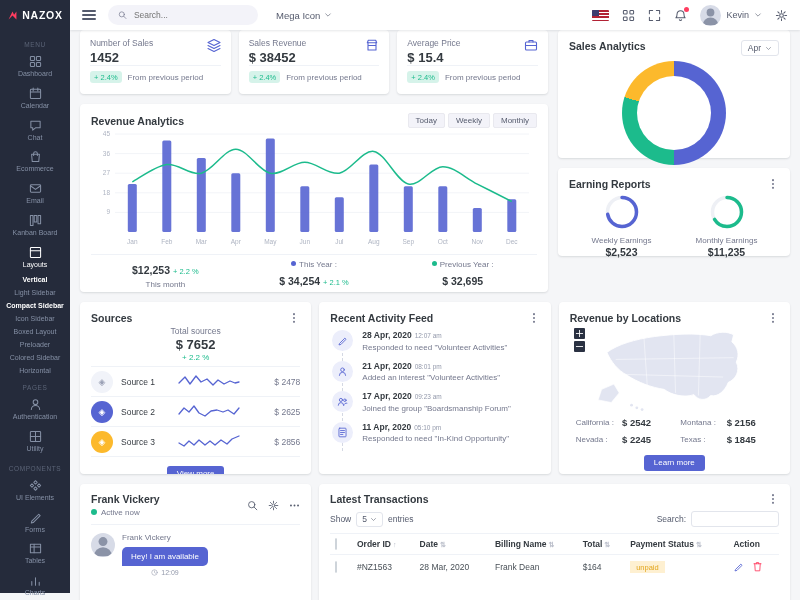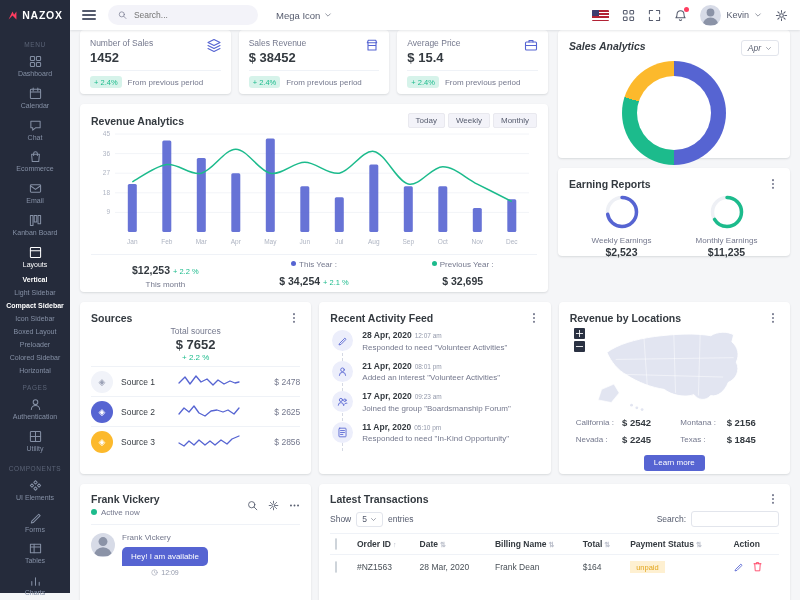--- a/index.html
+++ b/index.html
@@ -57,39 +57,39 @@
   .col-left{width:468px;flex:0 0 468px;display:flex;flex-direction:column;gap:10px;}
   .col-right{flex:1;display:flex;flex-direction:column;gap:10px;}
 
   
   .stats-row{display:flex;gap:8px;}
   .stat-card{flex:1;padding:8px 10px 0;height:64px;}
   .stat-top{display:flex;justify-content:space-between;}
   .stat-label{font-size:8.5px;color:#74788d;margin-bottom:2px;}
   .stat-value{font-size:13px;font-weight:bold;}
   .stat-ic{color:#5664d2;width:14px;height:14px;}
-  .stat-bottom{border-top:1px solid #eff2f7;margin-top:5px;padding:5px 0;display:flex;align-items:center;gap:6px;}
+  .stat-bottom{border-top:1px solid #eff2f7;padding:5px 0;display:flex;align-items:center;gap:6px;}
   .badge-green{background:rgba(28,187,140,.18);color:#1cbb8c;font-size:7.5px;padding:1.5px 4px;border-radius:3px;}
   .stat-note{font-size:8px;color:#74788d;}
 
   
   .rev-card{height:188px;padding:9px 11px 0;}
   .rev-head{display:flex;justify-content:space-between;align-items:center;}
   .btn-group{display:flex;gap:3px;}
   .btn-sm{font-size:8px;color:#555b6d;background:#f3f3f9;border:1px solid #e9e9ef;border-radius:2px;
     padding:2px 7px;cursor:pointer;}
   .rev-summary{border-top:1px solid #eff2f7;display:flex;margin-top:2px;}
   .rev-summary .cell{flex:1;text-align:center;padding:5px 0 0;}
   .rs-main{font-size:10.5px;font-weight:bold;}
   .rs-delta{font-size:7.5px;color:#1cbb8c;margin-left:3px;}
   .rs-sub{font-size:8px;color:#74788d;margin-top:2px;}
   .dot{display:inline-block;width:5px;height:5px;border-radius:50%;margin-right:3px;vertical-align:1px;}
 
   
-  .sales-card{height:128px;font-style:italic;}
+  .sales-card{height:128px;}
   .select-box{font-size:8.5px;color:#555b6d;border:1px solid #e2e5ec;border-radius:3px;
     padding:2px 6px;display:flex;align-items:center;gap:4px;cursor:pointer;background:#fff;}
   .donut{width:104px;height:104px;border-radius:50%;margin:5px auto 6px;position:relative;}
   .donut::after{content:"";position:absolute;inset:15px;background:#fff;border-radius:50%;}
   .donut-legend{display:flex;}
   .donut-legend .lg{flex:1;text-align:center;}
   .lg-label{font-size:8px;color:#74788d;}
   .lg-val{font-size:10px;font-weight:bold;margin-top:2px;}
 
   
@@ -575,20 +575,23 @@
           </div>
           <div class="src-row">
             <span class="src-ic" style="background:#fcb92c;color:#ffffff">◈</span>
             <span class="src-name">Source 3</span>
             <span class="src-spark"><svg width="64" height="18" viewBox="0 0 64 18">
                 <polyline points="2,12 7,15 12,10 17,14 22,9 28,14 33,10 38,14 44,9 50,13 55,8 62,5" fill="none" stroke="#5664d2" stroke-width="1.3" stroke-linejoin="round" stroke-linecap="round"></polyline>
               </svg></span>
             <span class="src-amt">$ 2856</span>
           </div>
         </div>
+      <div class="src-btn-wrap">
+        <span class="btn-primary">View more</span>
+      </div>
     </div>
 
     <div class="card">
       <div class="card-head">
         <div class="card-title">Recent Activity Feed</div>
         <span class="ic kebab">
             <svg viewBox="0 0 14 14" width="100%" height="100%" fill="none" stroke="currentColor" stroke-width="1.1" stroke-linecap="round" stroke-linejoin="round">
               <g fill="currentColor" stroke="none">
                 <circle cx="7" cy="2.5" r="1.2"></circle>
                 <circle cx="7" cy="7" r="1.2"></circle>

